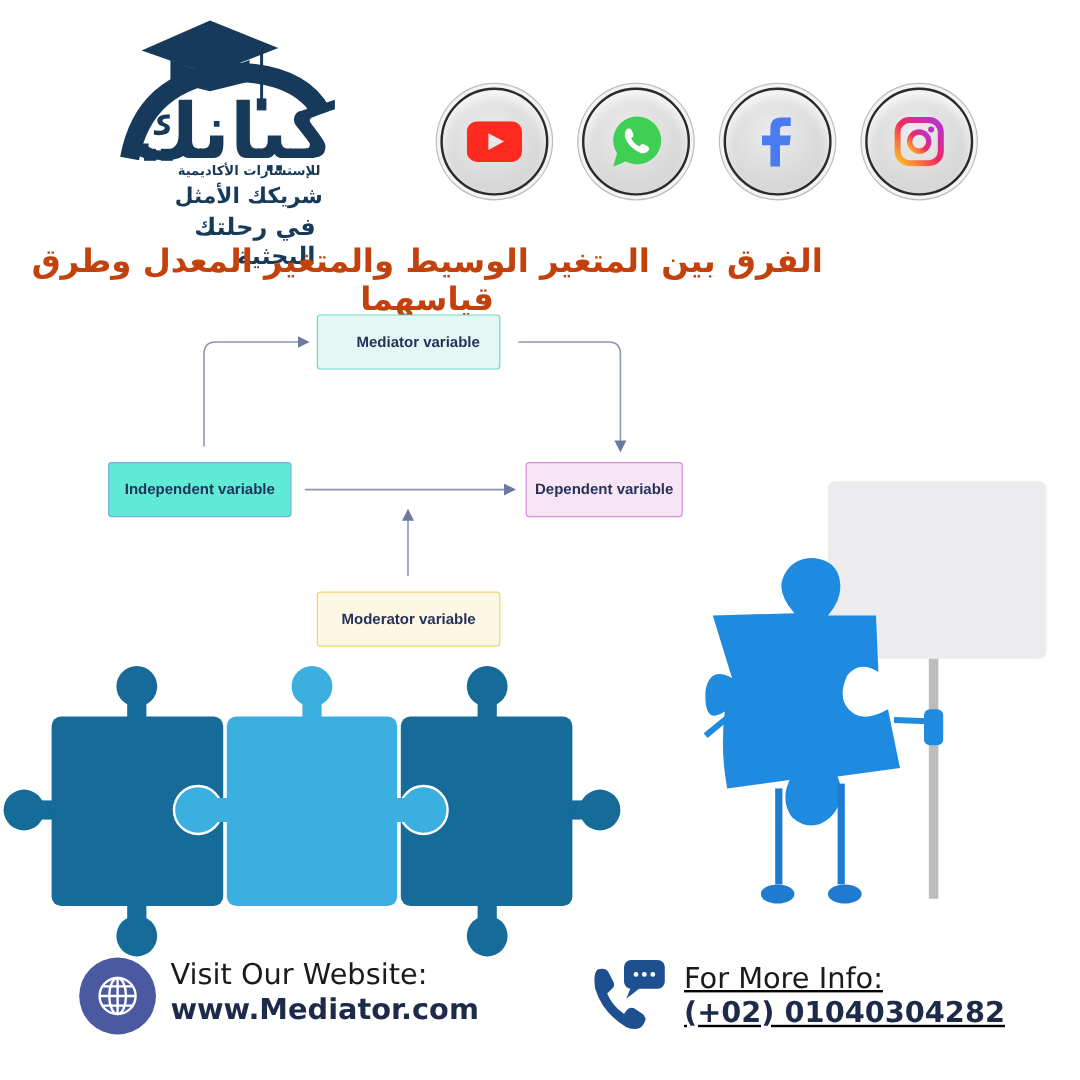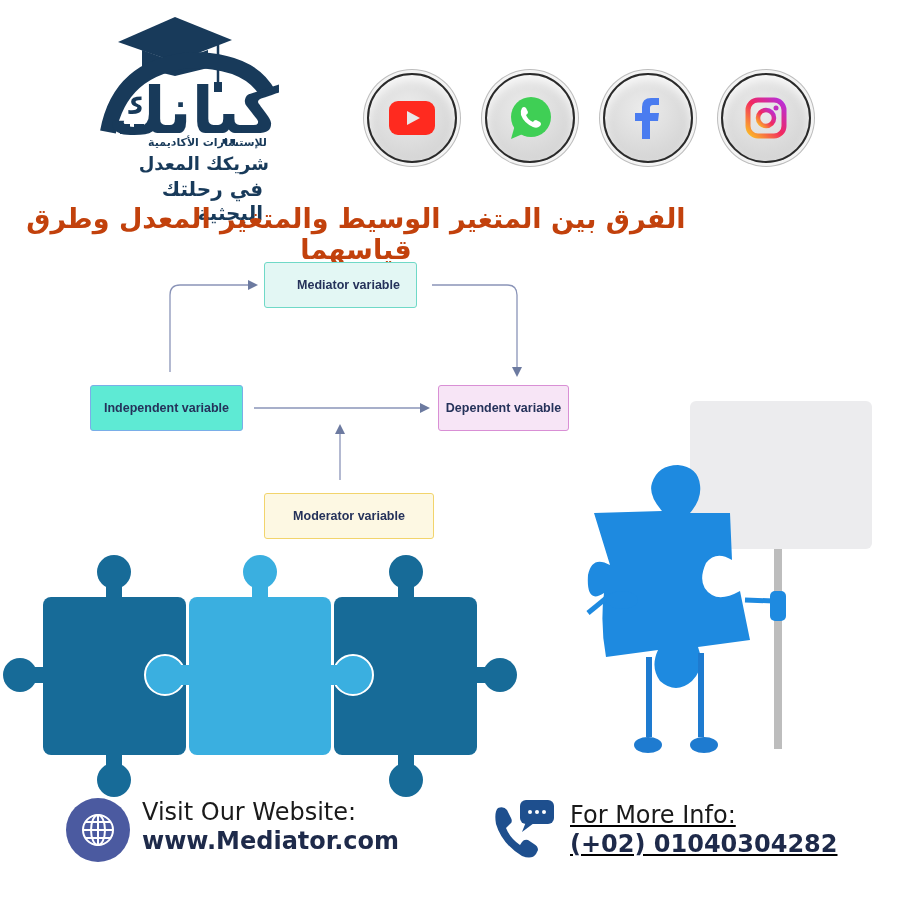--- a/index.html
+++ b/index.html
@@ -33,21 +33,21 @@
   }
 
   
   .node {
     position: absolute; border-radius: 3px; display: flex; align-items: center; justify-content: center;
     font-family: "Liberation Sans", sans-serif; font-weight: bold; font-size: 12.5px; color: #25325a;
   }
   .node-mediator { left: 264px; top: 262px; width: 153px; height: 46px; background: #e3f7f4; border: 1.5px solid #6fd9c7; padding-left: 16px; }
   .node-independent { left: 90px; top: 385px; width: 153px; height: 46px; background: #5eead4; border: 1.5px solid #7aaee8; }
   .node-dependent { left: 438px; top: 385px; width: 131px; height: 46px; background: #f7e5f6; border: 1.5px solid #d98fd5; }
-  .node-moderator { left: 264px; top: 493px; width: 170px; height: 46px; background: #fdf8e3; border: 1.5px solid #f2d46c; }
+  .node-moderator { left: 264px; top: 493px; width: 153px; height: 46px; background: #fdf8e3; border: 1.5px solid #f2d46c; }
 
   .diagram-svg { position: absolute; left: 0; top: 0; }
 
   
   .puzzles { position: absolute; left: 0; top: 545px; }
 
   
   .character { position: absolute; left: 580px; top: 395px; }
 
   
@@ -69,21 +69,21 @@
     <line x1="118" y1="33" x2="118" y2="72" stroke="#183a5a" stroke-width="2.5"></line>
     <rect x="114" y="70" width="8" height="10" fill="#183a5a"></rect>
 
     <path d="M8,120 Q20,55 90,48 Q150,48 168,82" fill="none" stroke="#183a5a" stroke-width="16"></path>
 
     <rect x="20" y="112" width="10" height="10" fill="#183a5a"></rect>
     <rect x="34" y="112" width="10" height="10" fill="#183a5a"></rect>
   </svg>
   <div class="brand brand-name">كيانك</div>
   <div class="brand brand-sub">للإستشارات الأكاديمية</div>
-  <div class="brand tag1">شريكك المعدل</div>
+  <div class="brand tag1">شريكك الأمثل</div>
   <div class="brand tag2">في رحلتك البحثية</div>
 </div>
 
 <div class="social">
   <div class="social-btn">
     <svg width="46" height="34" viewBox="0 0 46 34">
       <rect x="0" y="0" width="46" height="34" rx="9" fill="#ff2a1f"></rect>
       <polygon points="18,10 31,17 18,24" fill="#e8e8e8"></polygon>
     </svg>
   </div>

